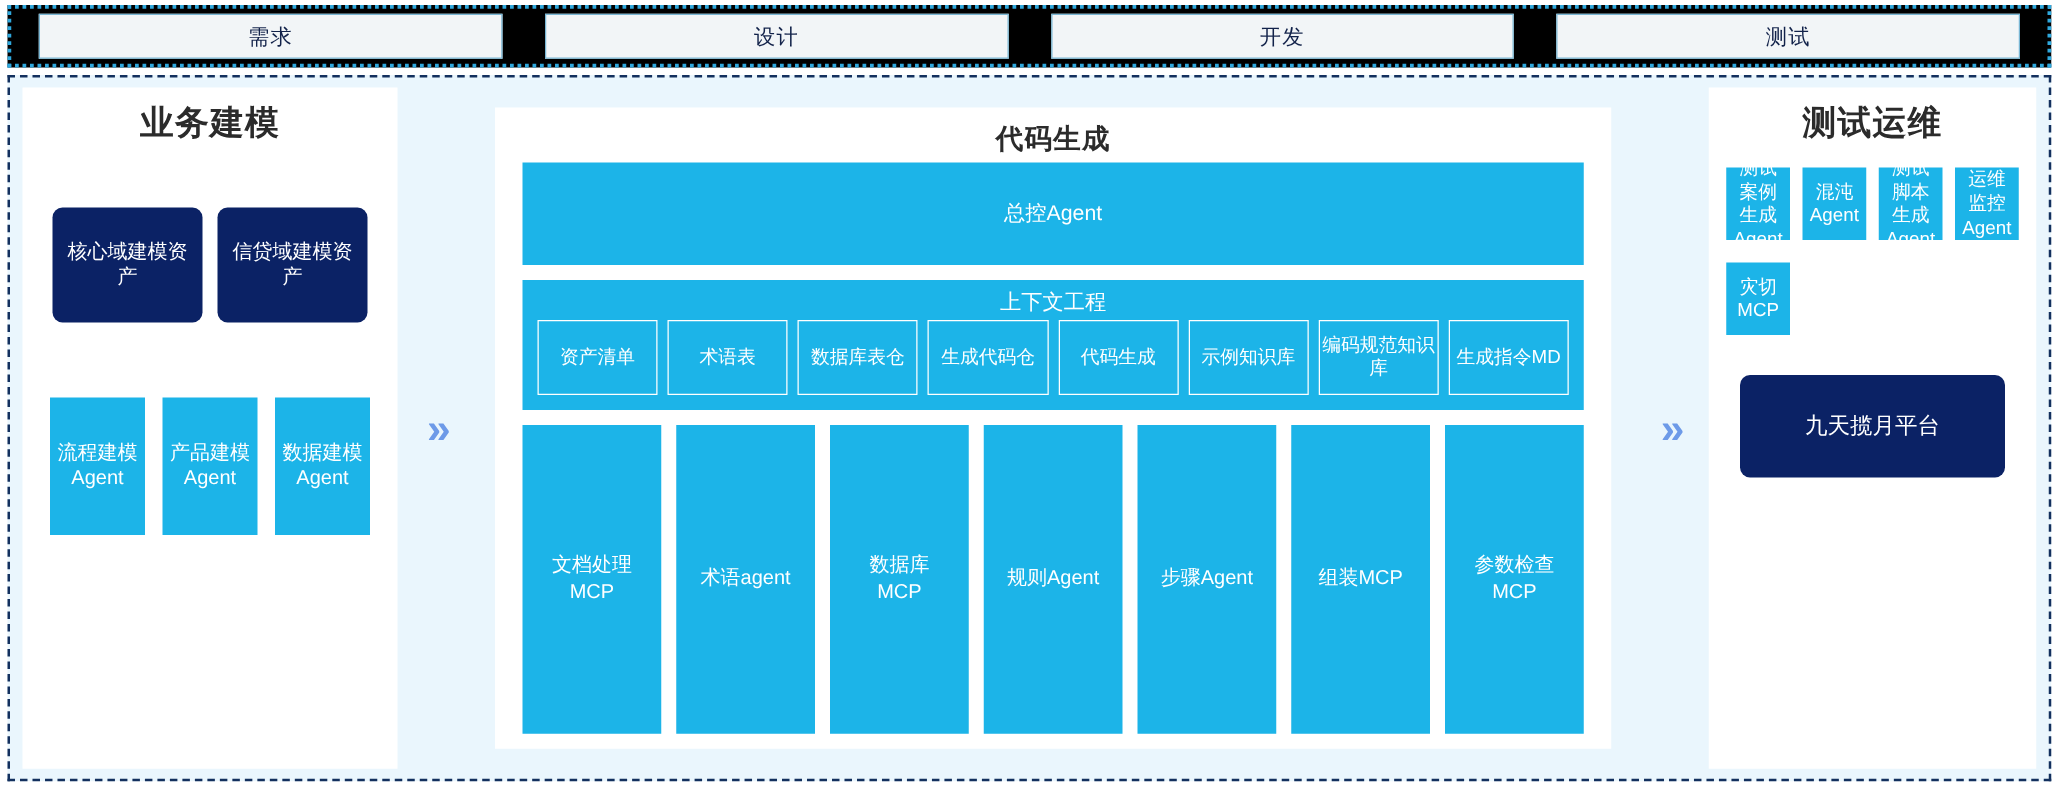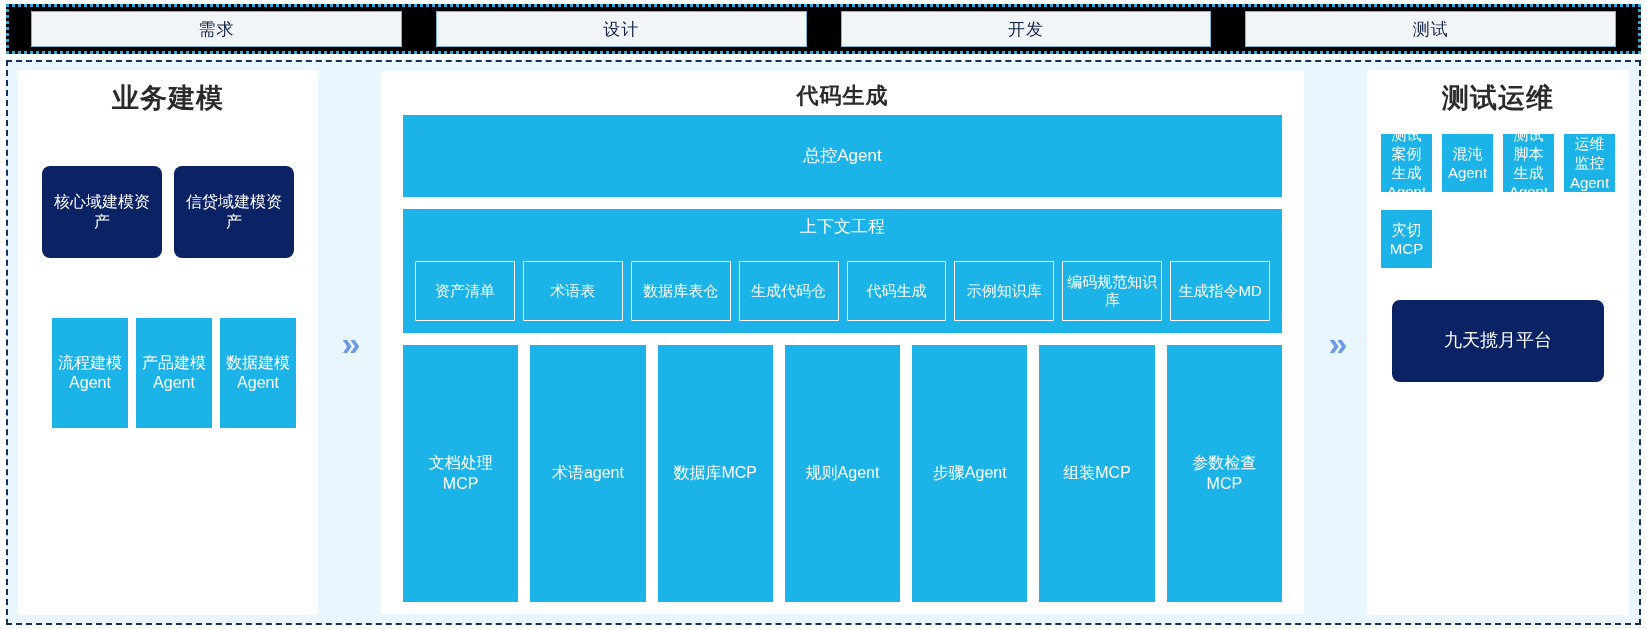--- a/index.html
+++ b/index.html
@@ -62,21 +62,21 @@
 
   .panel {
     background: #ffffff;
     display: flex;
     flex-direction: column;
     align-items: center;
     padding: 10px 0 8px 0;
     min-height: 0;
   }
   .panel-left  { width: 300px; flex: 0 0 300px; }
-  .panel-mid   { flex: 1 1 auto; margin: 1px; }
+  .panel-mid   { flex: 1 1 auto; margin: 16px; }
   .panel-right { width: 262px; flex: 0 0 262px; }
 
   .panel-title {
     font-size: 27px;
     font-weight: bold;
     color: #2b2b2b;
     text-align: center;
     letter-spacing: 1px;
     margin-bottom: 4px;
   }
@@ -136,21 +136,21 @@
   .left-assets .card-navy {
     width: 120px;
     height: 92px;
     font-size: 16px;
     padding: 0 8px;
   }
   .left-agents {
     margin-top: 60px;
     display: flex;
     gap: 8px;
-    justify-content: flex-end;
+    justify-content: space-between;
   }
   .left-agents .card-blue {
     width: 76px;
     height: 110px;
     font-size: 16px;
   }
 
   
   .mid-body {
     flex: 1 1 auto;
@@ -165,21 +165,21 @@
     height: 82px;
     font-size: 17px;
     flex: 0 0 auto;
   }
   .context-block {
     background: #1cb4e8;
     flex: 0 0 auto;
     padding: 8px 12px 12px 12px;
     display: flex;
     flex-direction: column;
-    gap: 24px;
+    gap: 4px;
   }
   .context-title {
     color: #ffffff;
     font-size: 17px;
     text-align: center;
     line-height: 1.2;
   }
   .context-items {
     display: flex;
     gap: 8px;

